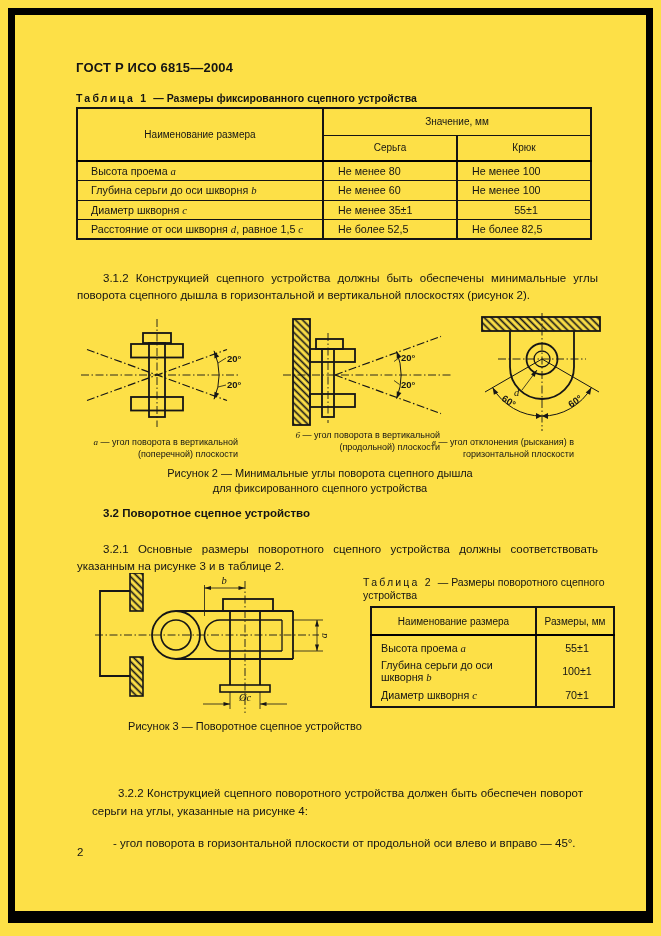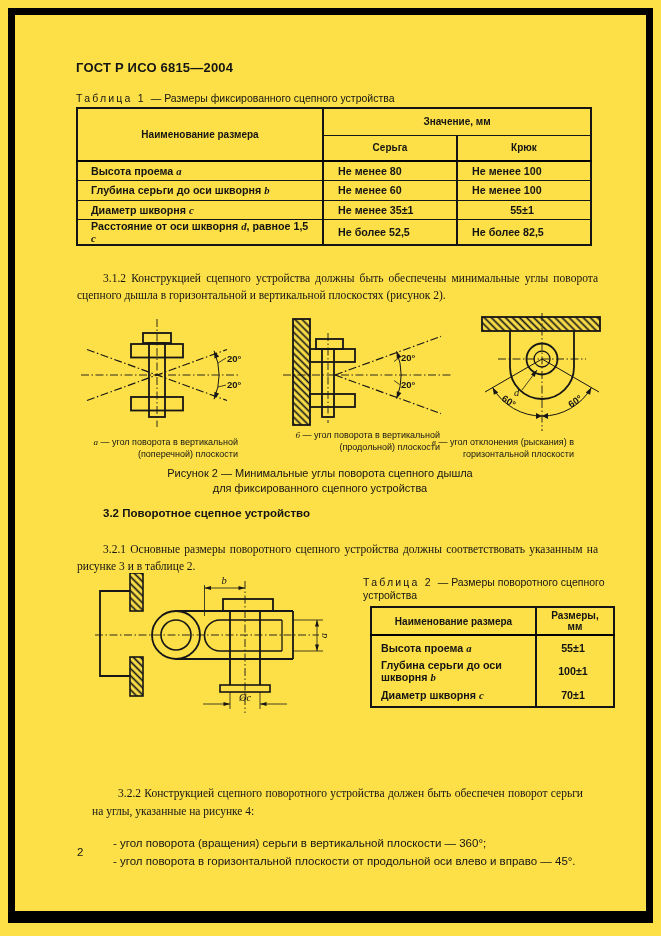--- a/index.html
+++ b/index.html
@@ -4,41 +4,41 @@
 <style>
   html,body{margin:0;padding:0;background:#fff;}
   .page{position:relative;width:661px;height:936px;background:#fde047;overflow:hidden;
         font-family:"Liberation Sans",sans-serif;color:#141414;}
   .frame{position:absolute;left:8px;top:8px;right:8px;bottom:13px;
          border:7px solid #000;border-bottom-width:12px;pointer-events:none;}
   .abs{position:absolute;}
   .std-code{left:76px;top:60px;font-size:13px;font-weight:bold;letter-spacing:.2px;}
   .tcap{font-size:10.5px;line-height:13px;}
   .tcap .lab{letter-spacing:2.2px;margin-right:5px;}
-  .t1-cap{left:76px;top:92px;}
+  .t1-cap{left:76px;top:92px;font-weight:bold;}
   .t2-cap{left:363px;top:576px;width:248px;}
   i.var{font-style:italic;font-family:"Liberation Serif",serif;}
 
   table.gtable{border-collapse:collapse;table-layout:fixed;border:2px solid #141414;}
-  .gtable th,.gtable td{border:1px solid #141414;font-weight:bold;vertical-align:middle;
-       padding:0 8px;font-size:10.7px;overflow:hidden;}
+  .gtable th,.gtable td{border:1px solid #141414;font-weight:normal;vertical-align:middle;
+       padding:0 0;font-size:10.7px;overflow:hidden;}
   .gtable th{font-size:10px;text-align:center;}
   .gtable .b2l{border-left:2px solid #141414;}
   .gtable .hb{border-bottom:2px solid #000000;}
   .gtable td.name{padding-left:13px;text-align:left;}
   .gtable td.val{padding-left:14px;text-align:left;}
   .gtable td.center{text-align:center;padding-left:4px;}
   .t1{left:76px;top:107px;width:514px;}
   .t1 tbody tr{height:19.5px;}
   .t2{left:370px;top:606px;width:243px;}
   .t2 td,.t2 th{border:0;}
   .t2 tbody tr{height:24px;}
   .t2 td.name{padding-left:9px;}
 
-  .para{font-size:11.5px;line-height:17.5px;text-align:justify;text-indent:26px;font-family:Liberation Serif, serif;}
+  .para{font-size:11.5px;line-height:17.5px;text-align:justify;text-indent:26px;}
   .p312{left:77px;top:258px;width:521px;}
   .h32{left:77px;top:507px;font-size:11.5px;font-weight:bold;text-indent:26px;width:521px;}
   .p321{left:77px;top:529px;width:521px;}
   .p322{left:77px;top:770px;width:521px;}
   .p322 .bullet{font-size:11.5px;line-height:17.5px;padding-left:36px;text-align:left;}
   .pagenum{left:77px;top:846px;font-size:11.5px;}
 
   .smallcap{font-size:9px;line-height:11.5px;text-align:right;}
   .cap-a{left:83px;top:437px;width:155px;}
   .cap-b{left:249px;top:430px;width:155px;margin-left:36px;}
@@ -283,20 +283,21 @@
       <path class="s08" d="M135 119 V136"></path>
         <path class="s08" d="M165 119 V136"></path>
       <path class="s08" d="M108 131 H135"></path>
         <path class="s08" d="M165 131 H192"></path>
       <polygon class="ar" points="135,131 128.5,129 128.5,133"></polygon>
       <polygon class="ar" points="165,131 171.5,129 171.5,133"></polygon>
       <text class="dvar" x="150" y="128" text-anchor="middle">Øc</text>
     </g>
   </svg>
 
+  <div class="abs fig3-cap">Рисунок 3 — Поворотное сцепное устройство</div>
 
   <div class="abs tcap t2-cap">
     <span class="lab">Таблица 2</span><span>— Размеры поворотного сцепного устройства</span>
   </div>
 
   <table class="abs gtable t2">
     <colgroup>
         <col style="width:165px">
         <col style="width:78px">
       </colgroup>
@@ -317,18 +318,17 @@
       </tr>
       <tr>
         <td class="name"><span>Диаметр шкворня </span><i class="var">c</i></td>
         <td class="center b2l">70±1</td>
       </tr>
     </tbody>
   </table>
 
   <div class="abs p322">
     <p class="para" style="margin:15px">3.2.2  Конструкцией сцепного поворотного устройства должен быть обеспечен поворот серьги на углы, указанные на рисунке 4:</p>
-    <div class="bullet">-  угол поворота (вращения) серьги в вертикальной плоскости — 360°;</div>
     <div class="bullet">-  угол поворота в горизонтальной плоскости от продольной оси влево и вправо — 45°.</div>
   </div>
 
   <div class="abs pagenum">2</div>
 </div>
 
 </body></html>

